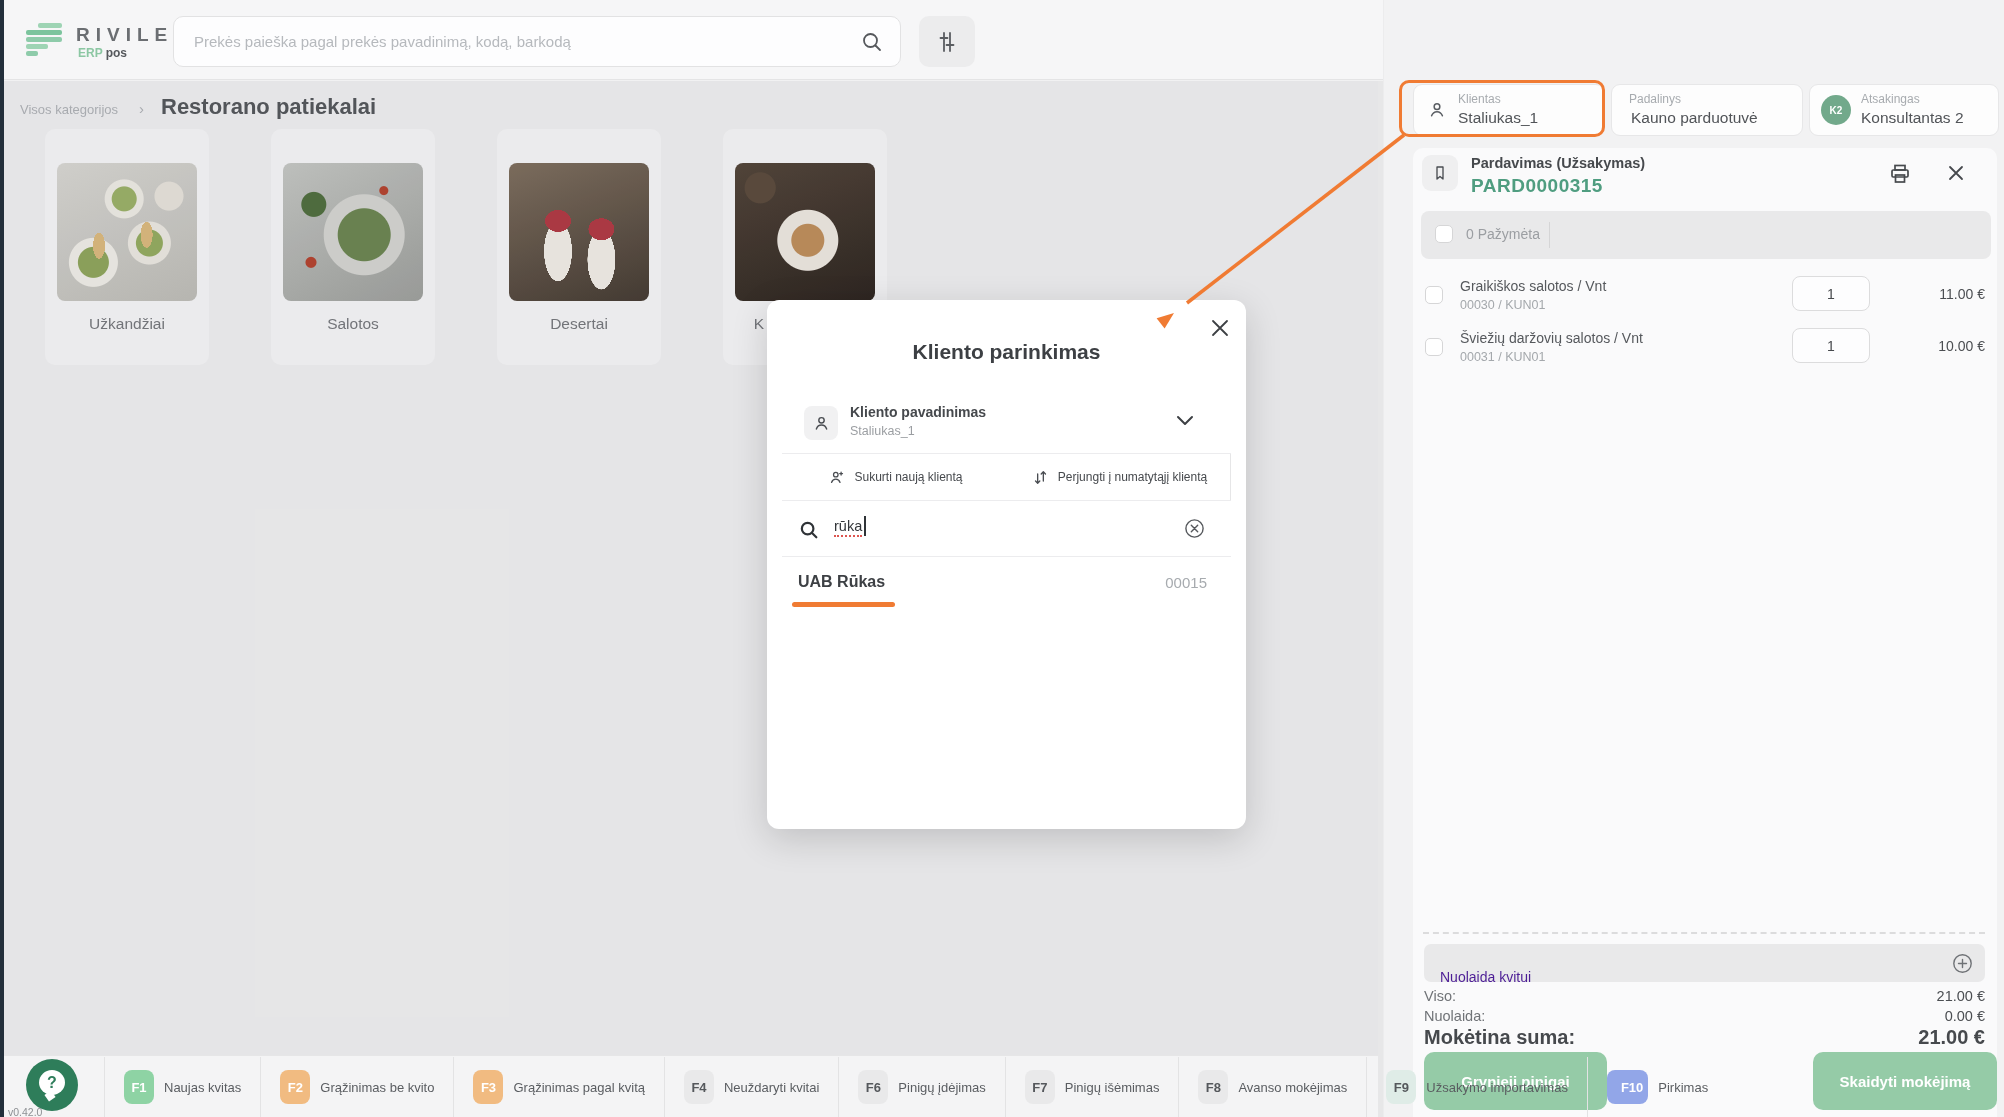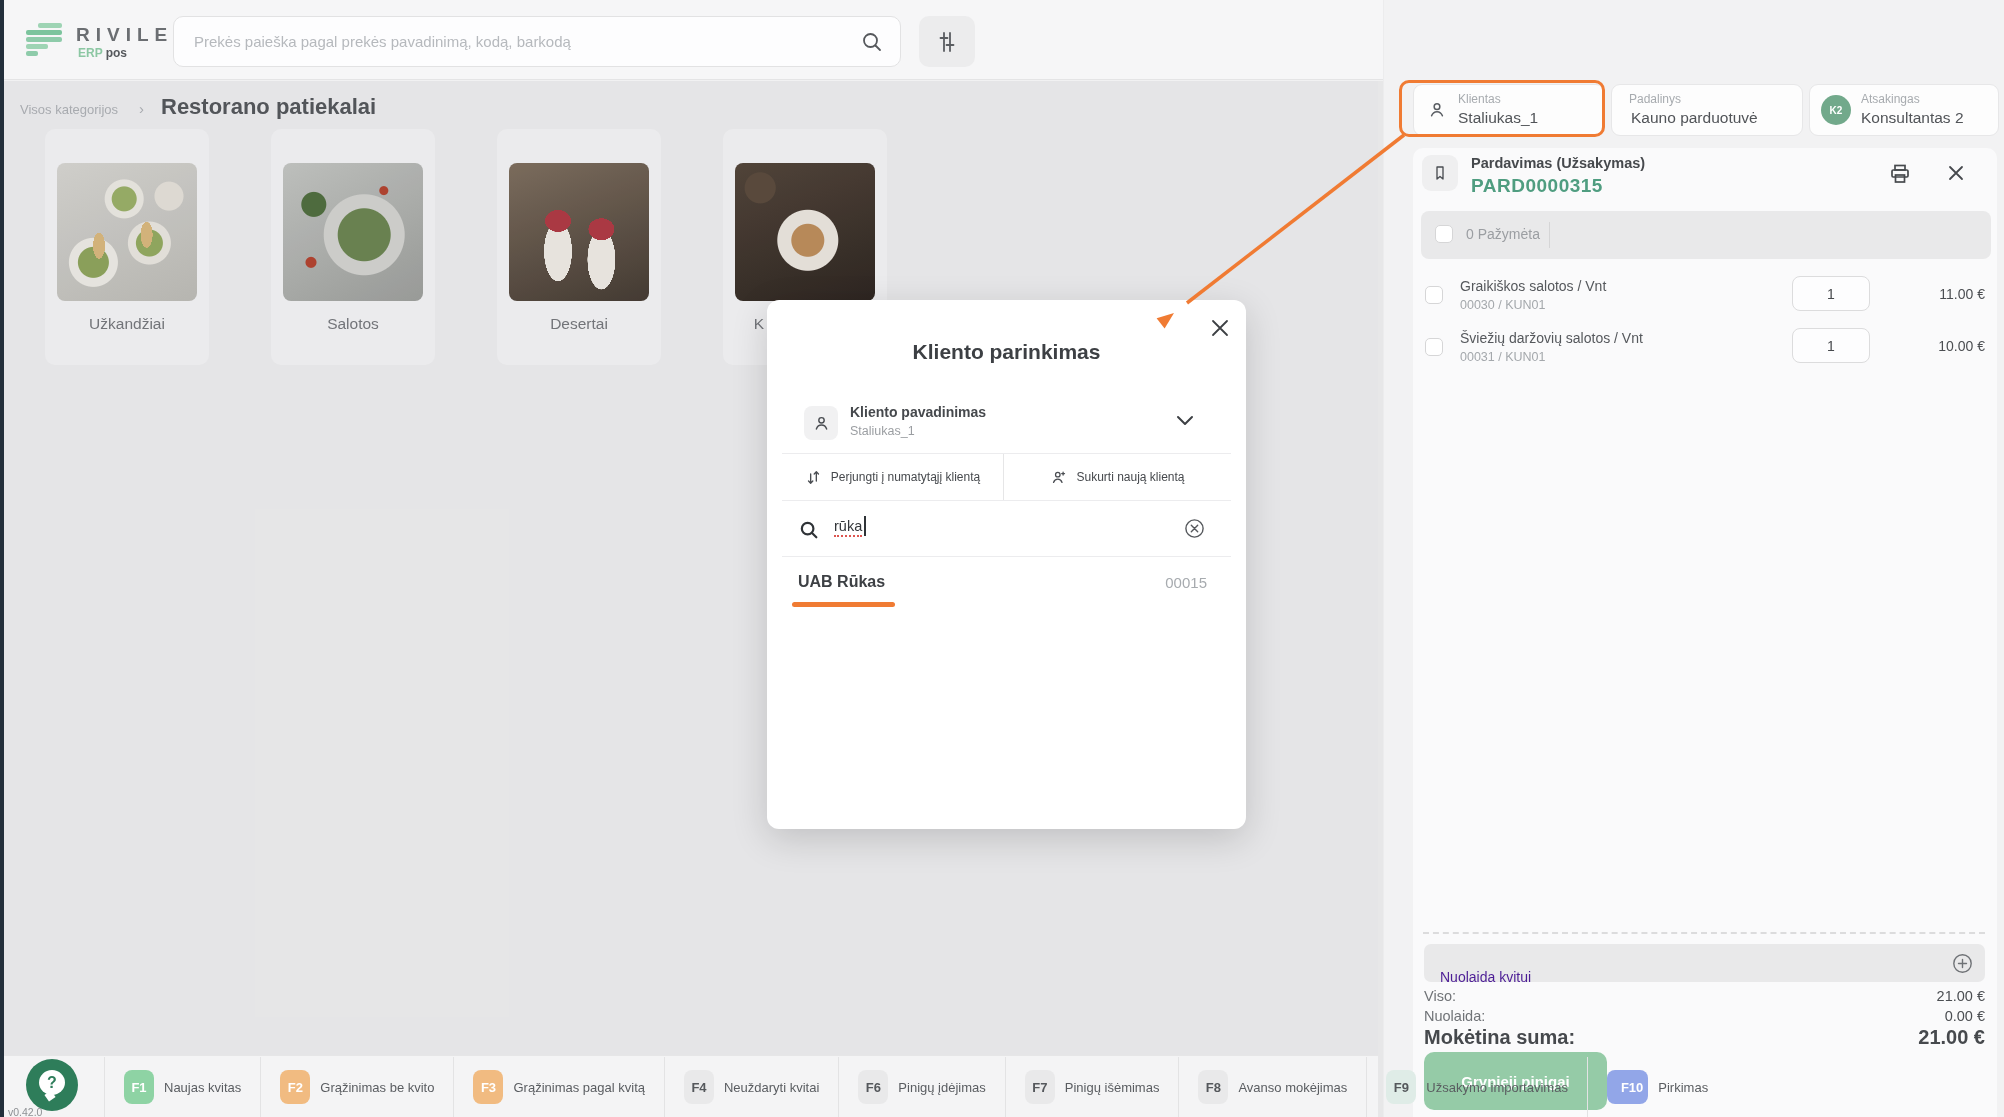--- a/index.html
+++ b/index.html
@@ -313,20 +313,21 @@
       <div class="total-row" style="top:860px;">
         <span class="t-label">Nuolaida:</span>
         <span class="t-value">0.00 €</span>
       </div>
       <div class="total-row" style="top:878px;">
         <span class="t-big">Mokėtina suma:</span>
         <span class="t-big">21.00 €</span>
       </div>
 
       <div class="pay-btn" style="left:11px;">Grynieji pinigai</div>
+      <div class="pay-btn" style="left:400px;width:184px;">Skaidyti mokėjimą</div>
     </div>
   </div>
 
   <div id="toolbar">
     <div id="help-btn">
       <span id="help-tail"></span>
       <span id="help-bubble">?</span>
     </div>
     <div id="version">v0.42.0</div>
     <div id="fkeys">
@@ -396,33 +397,33 @@
       <span id="m-client-label">Kliento pavadinimas</span>
       <span id="m-client-value">Staliukas_1</span>
       <span id="m-chevron">
         <svg class="ic" width="20" height="14" viewBox="0 0 20 14">
             <path d="M3 3l7 7 7-7" fill="none" stroke="#3d4044" stroke-width="2" stroke-linecap="round" stroke-linejoin="round"></path>
           </svg>
       </span>
     </div>
 
     <div class="m-row" id="m-actions">
-      <div class="m-action" id="m-action-left">
-        <svg class="ic" width="17" height="17" viewBox="0 0 24 24" fill="none" stroke="#4a4d52" stroke-width="1.9" stroke-linecap="round" stroke-linejoin="round">
-            <path d="M8 20V7M8 20l-3-3M8 20l3-3M16 4v13M16 4l-3 3M16 4l3 3"></path>
-          </svg>
-        <span>Perjungti į numatytąjį klientą</span>
-      </div>
       <div class="m-action" id="m-action-right">
         <svg class="ic" width="17" height="17" viewBox="0 0 24 24" fill="none" stroke="#4a4d52" stroke-width="1.8" stroke-linecap="round">
             <circle cx="11" cy="8" r="3.2"></circle>
             <path d="M5 19c1.1-3.2 3.7-4.6 6-4.6s4.9 1.4 6 4.6"></path>
             <path d="M18.5 4.5v4M16.5 6.5h4"></path>
           </svg>
         <span>Sukurti naują klientą</span>
+      </div>
+      <div class="m-action" id="m-action-left">
+        <svg class="ic" width="17" height="17" viewBox="0 0 24 24" fill="none" stroke="#4a4d52" stroke-width="1.9" stroke-linecap="round" stroke-linejoin="round">
+            <path d="M8 20V7M8 20l-3-3M8 20l3-3M16 4v13M16 4l-3 3M16 4l3 3"></path>
+          </svg>
+        <span>Perjungti į numatytąjį klientą</span>
       </div>
     </div>
 
     <div class="m-row" id="m-search-row">
       <span id="m-search-icon">
         <svg class="ic" width="22" height="22" viewBox="0 0 24 24">
             <circle cx="10.5" cy="10.5" r="6.3" fill="none" stroke="#2f3337" stroke-width="2.4"></circle>
             <line x1="15.3" y1="15.3" x2="20" y2="20" stroke="#2f3337" stroke-width="2.4" stroke-linecap="round"></line>
           </svg>
       </span>

